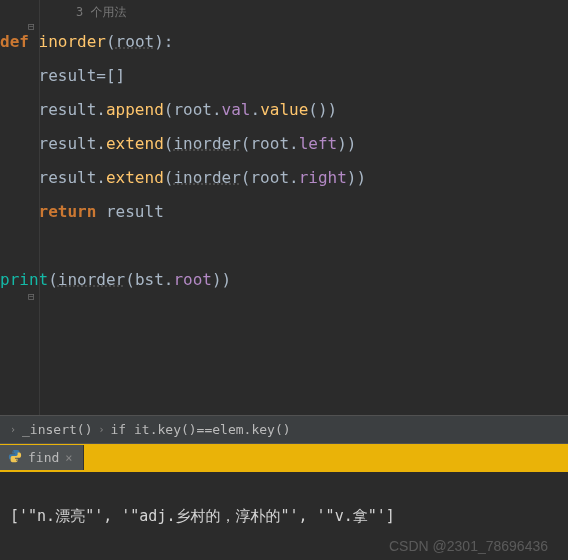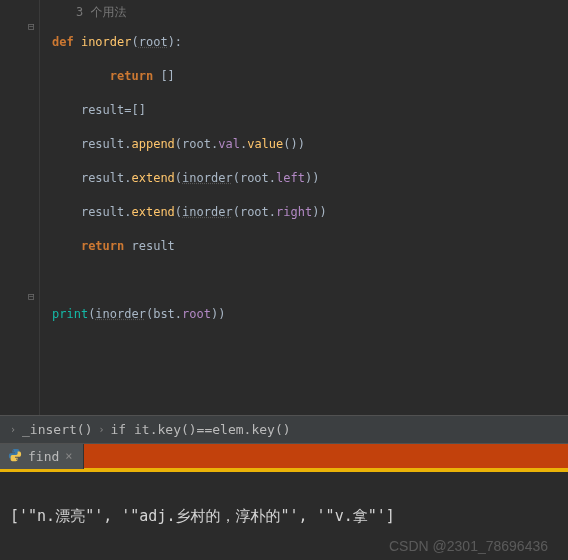--- a/index.html
+++ b/index.html
@@ -34,24 +34,23 @@
     border-right: 1px solid #3a3a3a;
   }
   .fold {
     position: absolute;
     left: 28px;
     color: #6b6b6b;
     font-size: 11px;
     user-select: none;
   }
   .code-line {
-    padding-left: 52px;
     line-height: 34px;
     white-space: pre;
-    font-size: 12px;
+    font-size: 16px;
   }
   .kw { color: #cc7832; font-weight: bold; }
   .fn { color: #ffc66d; }
   .param { color: #a9b7c6; text-decoration: underline; text-decoration-color: #555; text-decoration-style: dotted; }
   .op { color: #a9b7c6; }
   .builtin { color: #14b8a6; }
   .attr { color: #b389c5; }
   .kwconst { color: #cc7832; }
   .ident { color: #a9b7c6; }
   .underline-call { text-decoration: underline; text-decoration-color: #555; text-decoration-style: dotted; }
@@ -63,24 +62,24 @@
     padding: 6px 10px;
     border-top: 1px solid #515151;
     border-bottom: 1px solid #515151;
     display: flex;
     align-items: center;
     gap: 6px;
   }
   .breadcrumb .chev { color: #888; font-size: 10px; }
   
   .tab-bar {
-    background: #c2410c;
+    background: #eab308;
     display: flex;
     align-items: center;
-    border-bottom: 4px solid #eab308;
+    border-bottom: 1px solid #eab308;
     height: 28px;
     text-align: right;
   }
   .tab {
     background: #4e5254;
     color: #bbbbbb;
     padding: 4px 10px 4px 8px;
     display: flex;
     align-items: center;
     gap: 6px;
@@ -115,21 +114,20 @@
 </head>
 <body>
 
 <div class="editor">
   <div class="gutter">
     <span class="fold" style="top:20px;">⊟</span>
     <span class="fold" style="top:290px;">⊟</span>
   </div>
   <div class="usage-hint">3 个用法</div>
   <div class="code-line"><span class="kw">def </span><span class="fn">inorder</span><span class="op">(</span><span class="param">root</span><span class="op">):</span></div>
-  <div class="code-line">        <span class="kw">return </span><span class="op">[]</span></div>
   <div class="code-line">    <span class="ident">result</span><span class="op">=[]</span></div>
   <div class="code-line">    <span class="ident">result</span><span class="op">.</span><span class="fn">append</span><span class="op">(</span><span class="ident">root</span><span class="op">.</span><span class="attr">val</span><span class="op">.</span><span class="fn">value</span><span class="op">())</span></div>
   <div class="code-line">    <span class="ident">result</span><span class="op">.</span><span class="fn">extend</span><span class="op">(</span><span class="underline-call">inorder</span><span class="op">(</span><span class="ident">root</span><span class="op">.</span><span class="attr">left</span><span class="op">))</span></div>
   <div class="code-line">    <span class="ident">result</span><span class="op">.</span><span class="fn">extend</span><span class="op">(</span><span class="underline-call">inorder</span><span class="op">(</span><span class="ident">root</span><span class="op">.</span><span class="attr">right</span><span class="op">))</span></div>
   <div class="code-line">    <span class="kw">return </span><span class="ident">result</span></div>
   <div class="code-line"> </div>
   <div class="code-line"><span class="builtin">print</span><span class="op">(</span><span class="underline-call">inorder</span><span class="op">(</span><span class="ident">bst</span><span class="op">.</span><span class="attr">root</span><span class="op">))</span></div>
 </div>
 
 <div class="breadcrumb">

